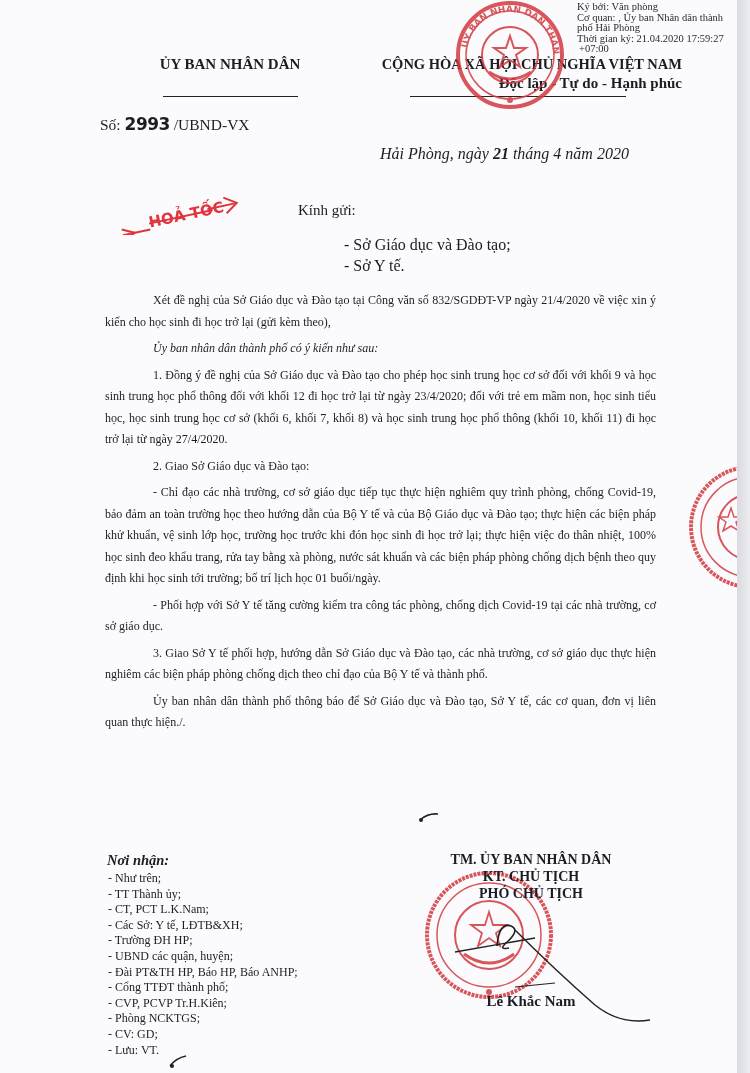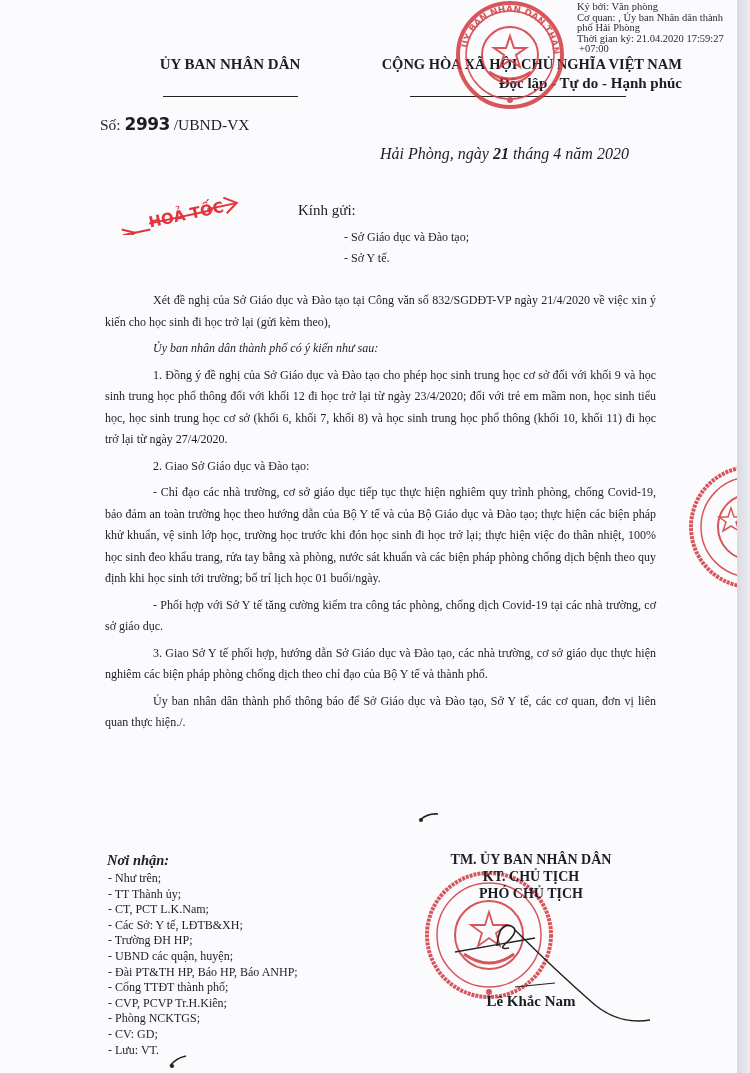--- a/index.html
+++ b/index.html
@@ -30,21 +30,21 @@
     .subject { left: 100px; top: 139px; width: 260px; text-align: center; font-size: 12.5px; line-height: 15px; }
     .right-head { left: 352px; top: 55px; width: 330px; text-align: right; }
     .right-head .nat { font-weight: bold; font-size: 14.5px; line-height: 19px; white-space: nowrap; }
     .right-head .motto { font-weight: bold; font-size: 15px; line-height: 19px; }
     .rule-r { left: 410px; top: 96px; width: 216px; border-top: 1px solid #222; }
     .place-date { left: 380px; top: 113px; width: 300px; font-style: italic; font-size: 16px; margin-top: 32px; }
     .urgent {
       left: 118px; top: 195px; width: 125px; height: 40px;
     }
     .kinhgui { left: 272px; top: 202px; font-size: 15px; margin-left: 26px; }
-    .recip { left: 344px; font-size: 12px; line-height: 21px; }
+    .recip { left: 344px; font-size: 16px; line-height: 21px; margin-top: 7px; }
     .body-text {
       left: 105px; width: 551px; font-size: 12px; line-height: 21.5px;
       text-align: justify;
     }
     .body-text p { margin: 0 0 5px 0; text-indent: 48px; }
     .body-text p.ital { font-style: italic; }
     .nn-title { left: 107px; top: 852px; font-weight: bold; font-style: italic; font-size: 14.5px; }
     .nn-list { left: 108px; top: 871px; font-size: 12px; line-height: 15.6px; list-style: none; margin: 0; padding: 0; }
     .sign-block { left: 412px; top: 851px; width: 238px; text-align: center; font-weight: bold; font-size: 14px; line-height: 17px; }
     .signer { left: 412px; top: 993px; width: 238px; text-align: center; font-weight: bold; font-size: 15px; }

